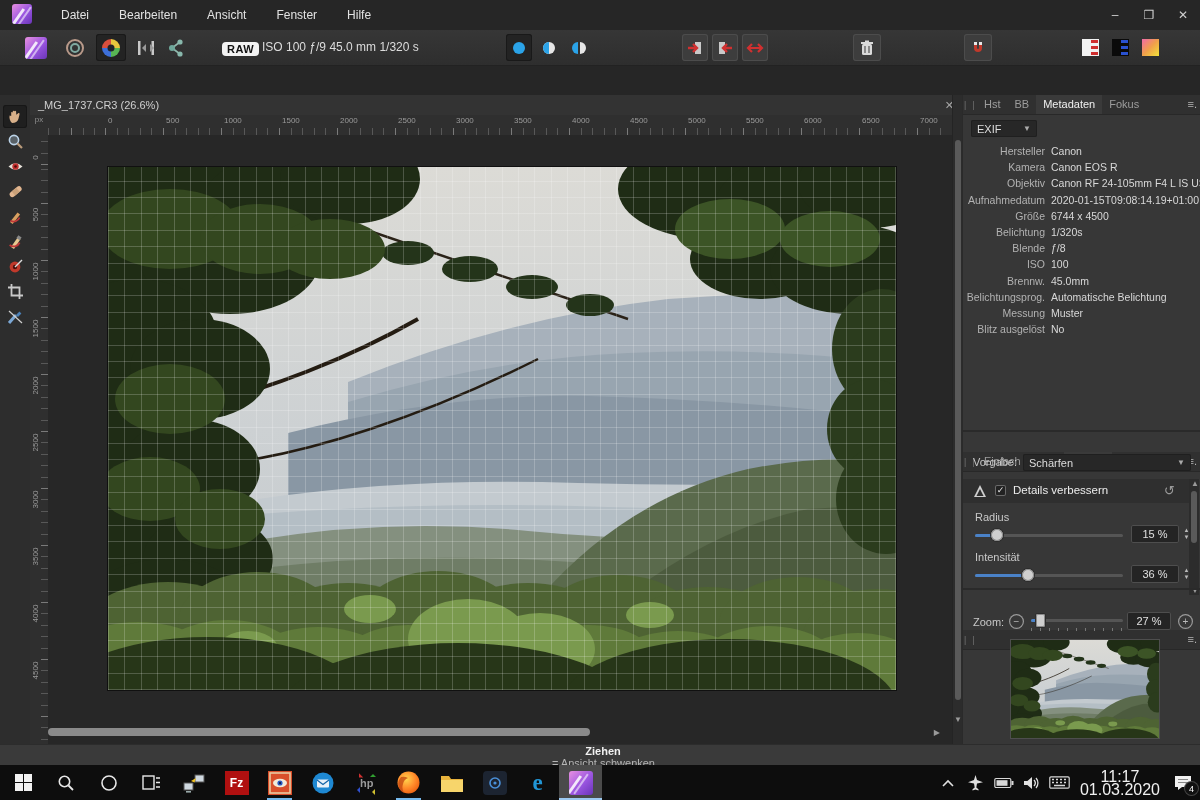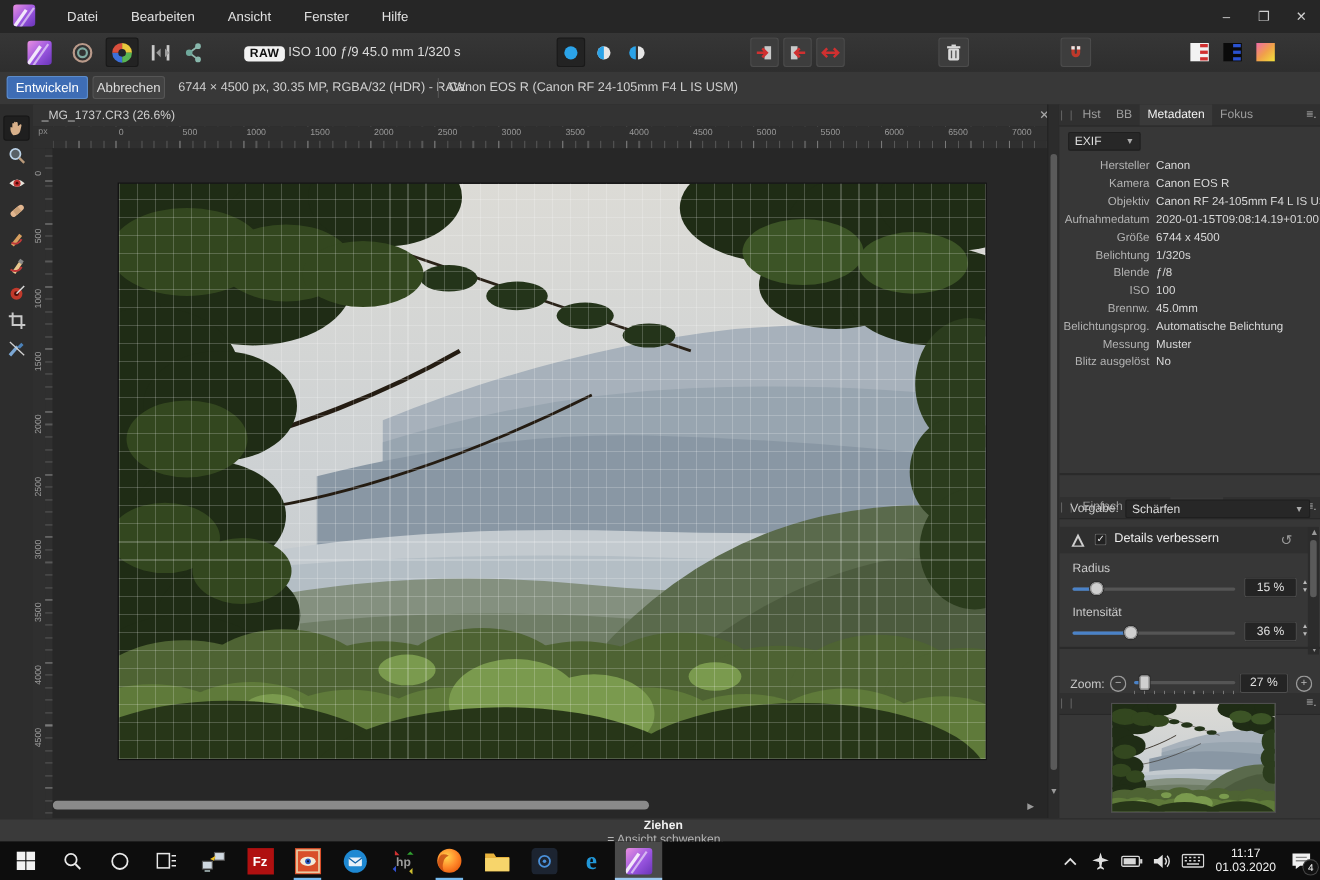--- a/index.html
+++ b/index.html
@@ -93,21 +93,21 @@
   .statusbar{position:absolute;left:0;top:744px;width:1200px;height:21px;background:#3a3a3a;border-top:1px solid #2c2c2c;
              font-size:11px;color:#b5b5b5;display:flex;align-items:center;padding-left:10px;box-sizing:border-box;flex-direction:column;}
   .statusbar b{color:#f0f0f0;margin-right:4px;}
   .taskbar{position:absolute;left:0;top:765px;width:1200px;height:35px;background:#0d0d0d;}
   .tbslot{position:absolute;top:0;width:43px;height:35px;display:flex;align-items:center;justify-content:center;}
   .tbslot.active{background:#4a4a4a;}
   .runline{position:absolute;bottom:0;left:9px;width:25px;height:2px;background:#76b9ed;}
   .runline.full{left:0;width:43px;background:#9cc9f0;}
   .tray{position:absolute;right:0;top:0;height:35px;display:flex;align-items:center;}
   .trayico{display:flex;align-items:center;justify-content:center;width:28px;height:35px;}
-  .clock{font-size:11px;color:#f0f0f0;text-align:center;line-height:13px;margin:0 6px;}
+  .clock{font-size:16px;color:#f0f0f0;text-align:center;line-height:13px;margin:0 6px;}
   .badge{position:relative;width:34px;height:35px;display:flex;align-items:center;justify-content:center;}
   .badge .num{position:absolute;right:2px;bottom:5px;width:13px;height:13px;border-radius:50%;background:#111;
               box-shadow:0 0 0 1px #444;color:#fff;font-size:9px;display:flex;align-items:center;justify-content:center;}
   .fz{width:24px;height:24px;background:#b01010;color:#fff;font-weight:bold;font-size:12px;
       display:flex;align-items:center;justify-content:center;}
   .edge-e{font-size:23px;font-weight:bold;color:#2196d6;font-family:"Liberation Serif","DejaVu Serif",serif;}
   .aflogo{width:24px;height:24px;border-radius:3px;background:linear-gradient(135deg,#e890e0,#9a55e0 55%,#6a35b8);position:relative;overflow:hidden;}
   .aflogo:before{content:"";position:absolute;left:4px;top:3px;width:3px;height:22px;background:rgba(255,255,255,.85);transform:rotate(35deg);}
   .aflogo:after{content:"";position:absolute;left:11px;top:1px;width:2px;height:24px;background:rgba(255,255,255,.55);transform:rotate(35deg);}
 </style>
@@ -360,27 +360,20 @@
               <stop offset="0" stop-color="#f06aa8"></stop>
               <stop offset=".5" stop-color="#f0a04a"></stop>
               <stop offset="1" stop-color="#f2e23a"></stop>
             </linearGradient>
           </defs>
           <rect width="17" height="17" fill="url(#ct)"></rect>
         </svg>
     </div>
   </div>
 
-  <div class="devbar">
-    <div class="btn btn-primary" style="left:6px;width:74px">Entwickeln</div>
-    <div class="btn btn-default" style="left:84px;width:66px">Abbrechen</div>
-    <div class="abs devinfo" style="left:162px;top:0">6744 × 4500 px, 30.35 MP, RGBA/32 (HDR) - RAW</div>
-    <div class="abs" style="left:398px;top:6px;width:1px;height:18px;background:#555"></div>
-    <div class="abs devinfo" style="left:408px;top:0">Canon EOS R (Canon RF 24-105mm F4 L IS USM)</div>
-  </div>
 
   <div class="toolstrip">
     <div class="tslot sel" style="top:10px">
       <svg width="17" height="17">
           <path d="M5,15 C3,13 2,10 2.6,7.4 l1.6,.5 V4.2 q1,-.7 1.6,.4 V3 q1.1,-.7 1.7,.5 V3 q1.1,-.5 1.6,.6 l.2,3.2 2.2,-1.8 q1.4,-.2 1,1.4 L11.4,11 q-1.2,4 -6.4,4 Z" fill="#d8b08a"></path>
         </svg>
     </div>
     <div class="tslot" style="top:35px">
       <svg width="17" height="17">
           <circle cx="7" cy="7" r="4.6" fill="rgba(190,215,235,.3)" stroke="#bcd3e8" stroke-width="1.6"></circle>

